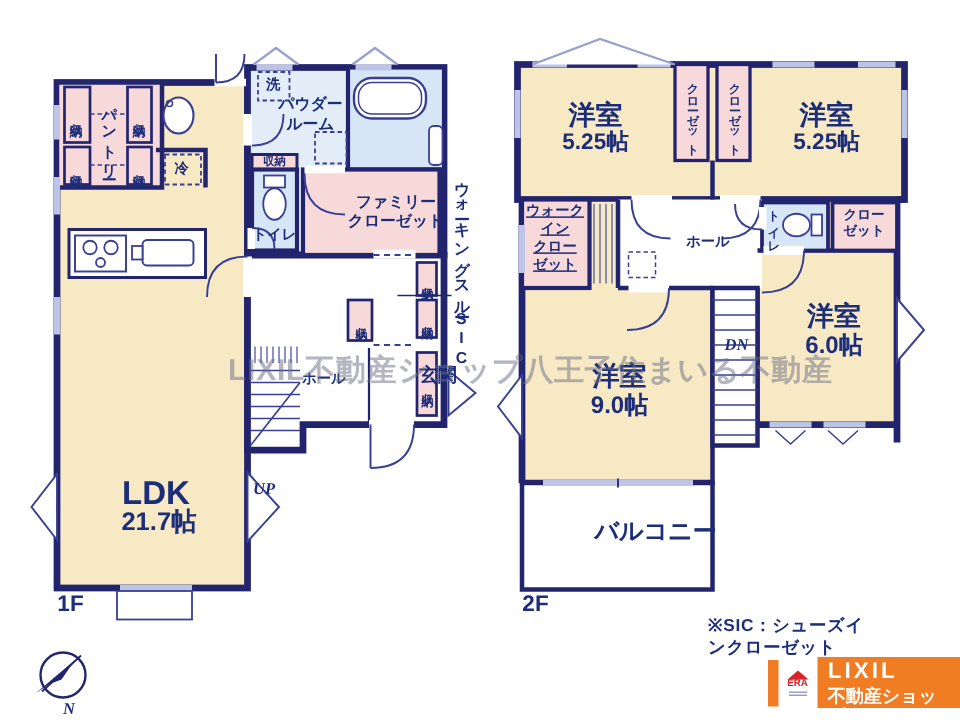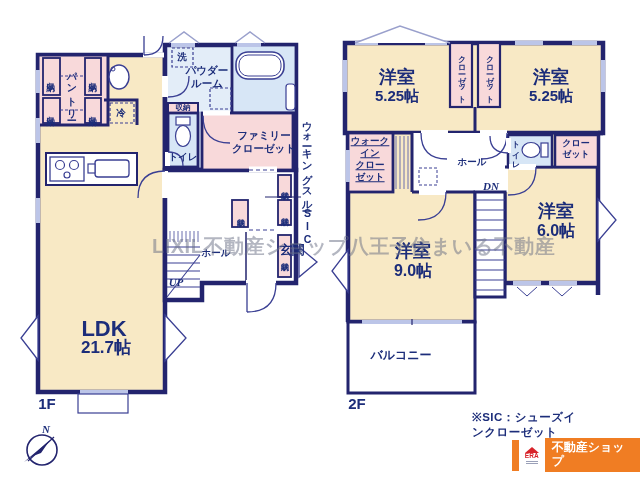--- a/index.html
+++ b/index.html
@@ -2,21 +2,21 @@
 <html><head>
 <meta charset="utf-8">
 <style>
   html,body{margin:0;padding:0;background:#fff;}
   .stage{position:relative;width:640px;height:480px;background:#ffffff;overflow:hidden;
          font-family:"Liberation Sans",sans-serif;}
   .stage svg{position:absolute;left:0;top:0;}
   .lbl{position:absolute;transform:translate(-50%,-50%);color:#1c2d7a;font-weight:bold;
        white-space:nowrap;text-align:center;line-height:1.25;z-index:4;}
   .v{writing-mode:vertical-rl;text-orientation:upright;letter-spacing:1px;white-space:nowrap;}
-  .it{font-family:"Liberation Serif",serif;font-style:italic;}
+  .it{font-family:"Liberation Serif",serif;font-style:italic;margin-top:44px;}
   .watermark{position:absolute;left:152px;top:233px;width:360px;z-index:6;
              color:rgba(104,110,132,0.5);font-size:20px;font-weight:bold;
              letter-spacing:0.5px;white-space:nowrap;text-align:center;}
   .note{position:absolute;transform:translate(-50%,-50%);left:528px;top:424px;
         color:#1c2d7a;font-weight:bold;font-size:11.5px;letter-spacing:0.5px;z-index:4;}
   .logo{position:absolute;left:512px;top:438px;display:flex;align-items:stretch;z-index:4;}
   .logo .bar{width:7px;height:31px;background:#f07d23;margin-top:2px;}
   .logo .era{width:19px;height:31px;background:#fff;margin-left:4px;margin-top:2px;
              display:flex;flex-direction:column;align-items:center;justify-content:center;}
   .era .roof{width:0;height:0;border-left:7px solid transparent;border-right:7px solid transparent;
@@ -230,33 +230,34 @@
 <div class="lbl it" style="left:491px;top:187px;font-size:11px;">DN</div>
 <div class="lbl v" style="left:515px;top:150px;font-size:8px;">トイレ</div>
 <div class="lbl" style="left:576px;top:149px;font-size:9px;">
   <div>クロー</div>
   <div>ゼット</div>
 </div>
 <div class="lbl" style="left:556px;top:211px;font-size:18px;">洋室</div>
 <div class="lbl" style="left:556px;top:231px;font-size:16px;">6.0帖</div>
 <div class="lbl" style="left:413px;top:251px;font-size:18px;">洋室</div>
 <div class="lbl" style="left:413px;top:271px;font-size:16px;">9.0帖</div>
-<div class="lbl" style="left:401px;top:355px;font-size:12px;">バルコニー</div>
+<div class="lbl" style="left:437px;top:355px;font-size:16px;">バルコニー</div>
 <div class="lbl" style="left:357px;top:404px;font-size:15px;">2F</div>
 
 <div class="lbl it" style="left:46px;top:430px;font-size:11px;">N</div>
 <div class="watermark">LIXIL不動産ショップ八王子住まいる不動産</div>
 <div class="note">※SIC：シューズインクローゼット</div>
 
 <div class="logo">
   <div class="bar"></div>
   <div class="era">
     <div class="roof"></div>
     <div class="etxt">ERA</div>
     <div class="eline"></div>
     <div class="eline"></div>
   </div>
   <div class="lixil">
+    <div class="l1">LIXIL</div>
     <div class="l2">不動産ショップ</div>
   </div>
 </div>
 
 </div>
 
 </body></html>

